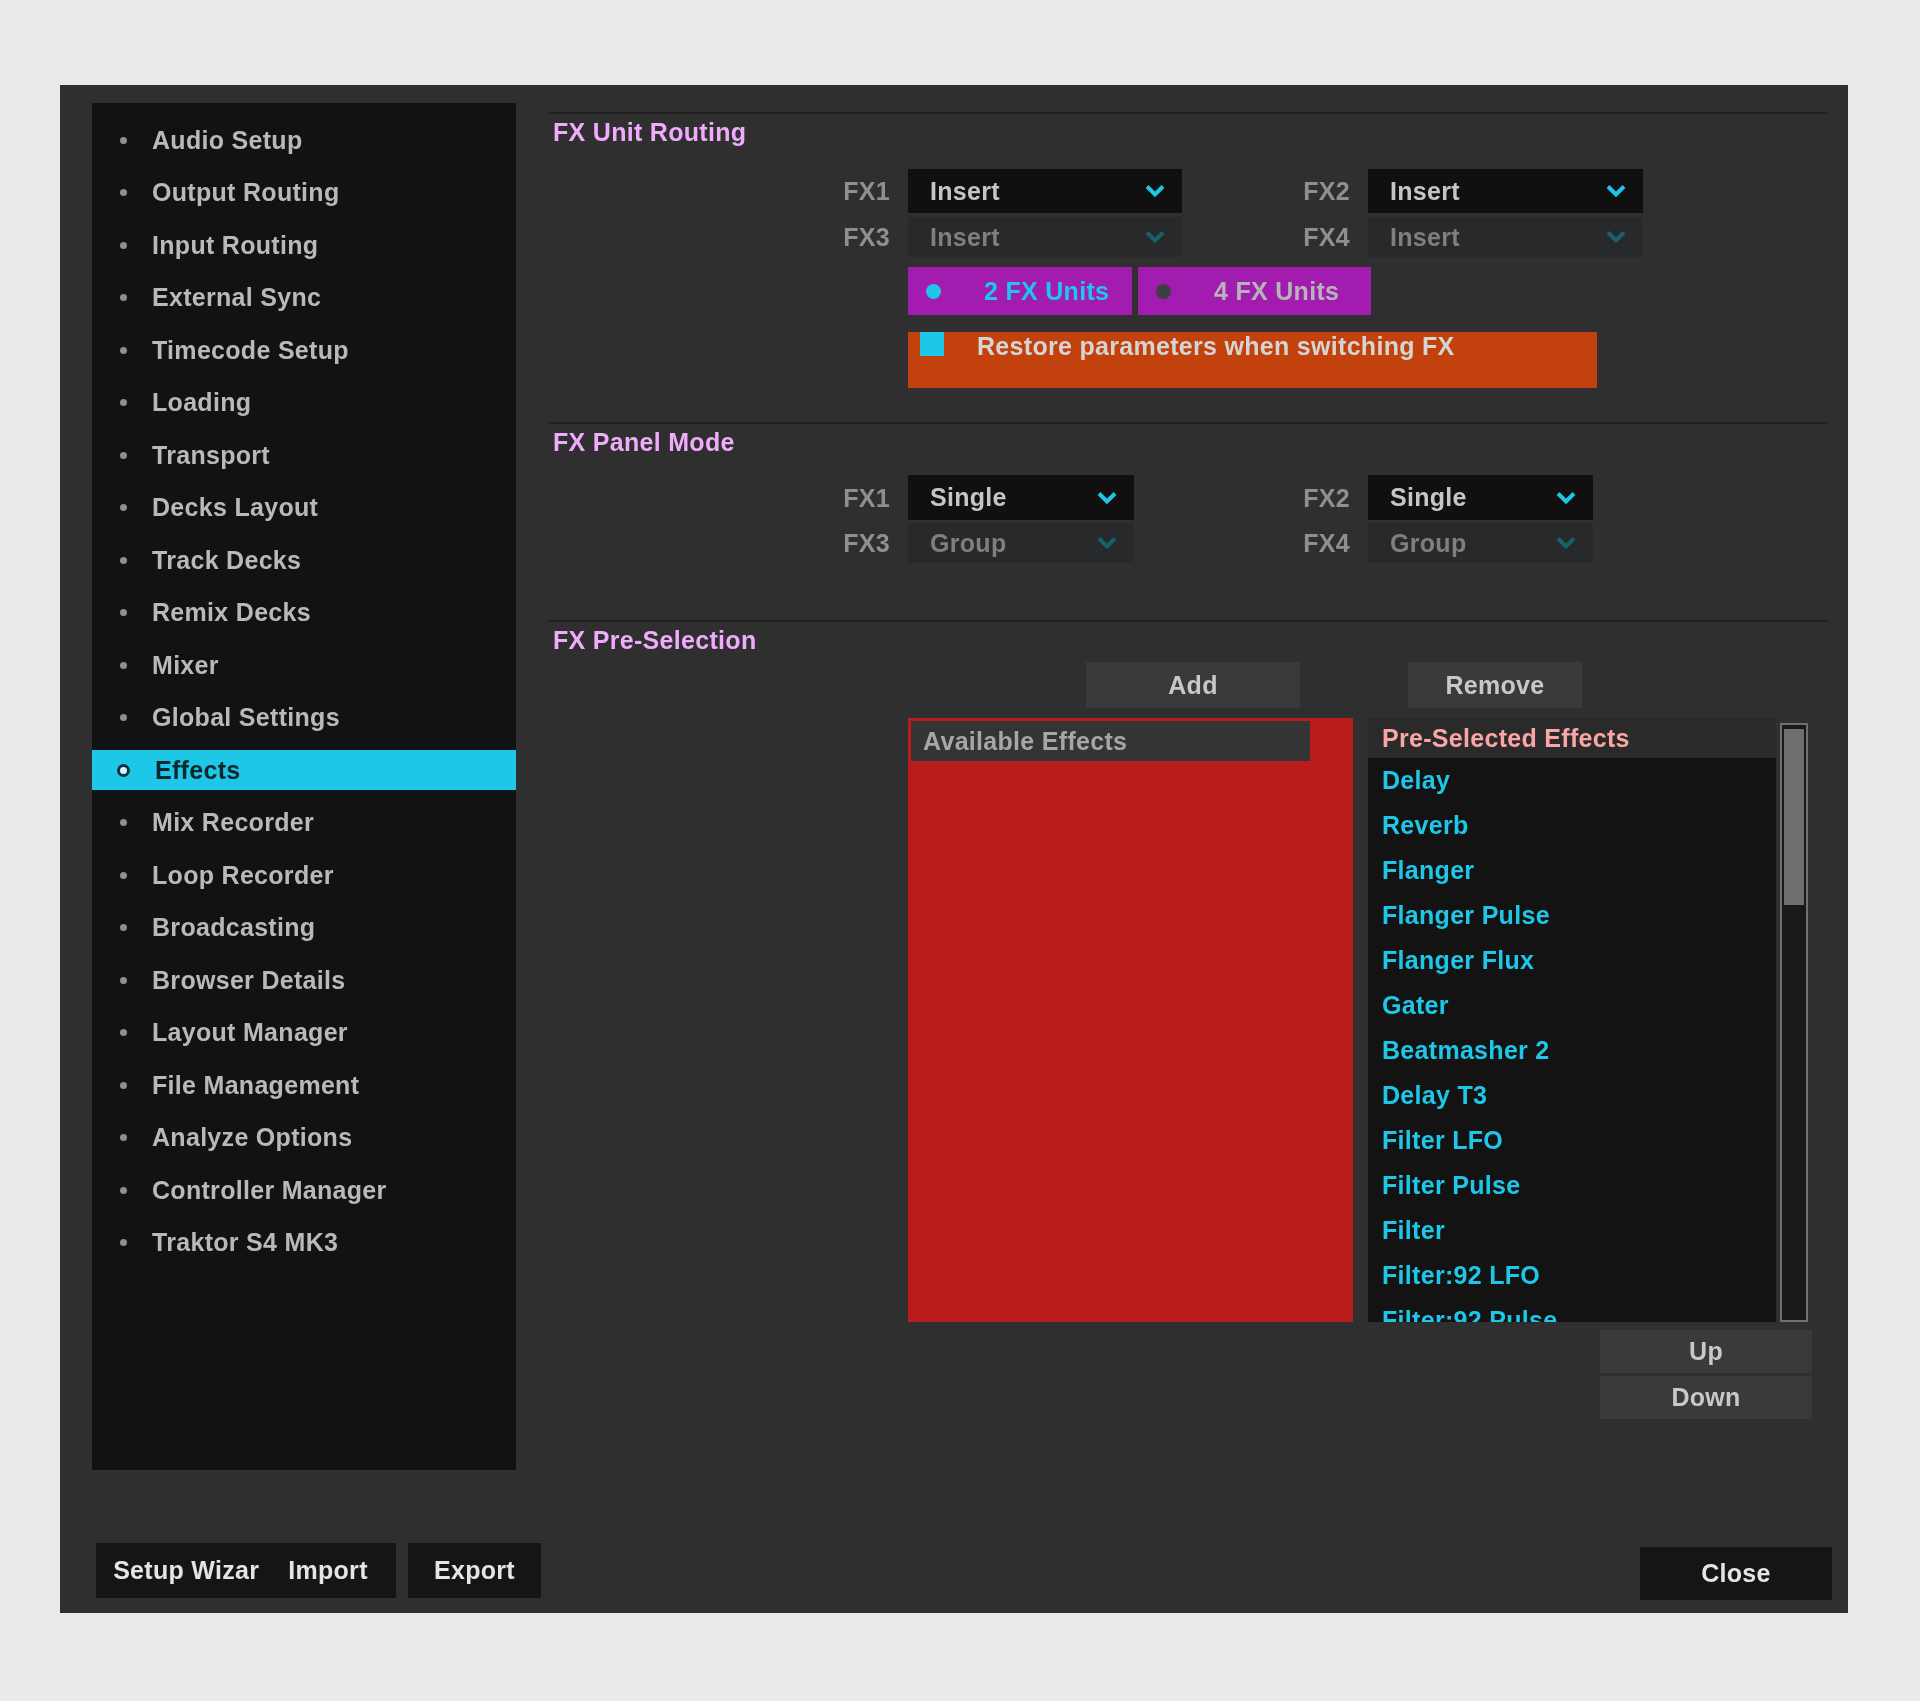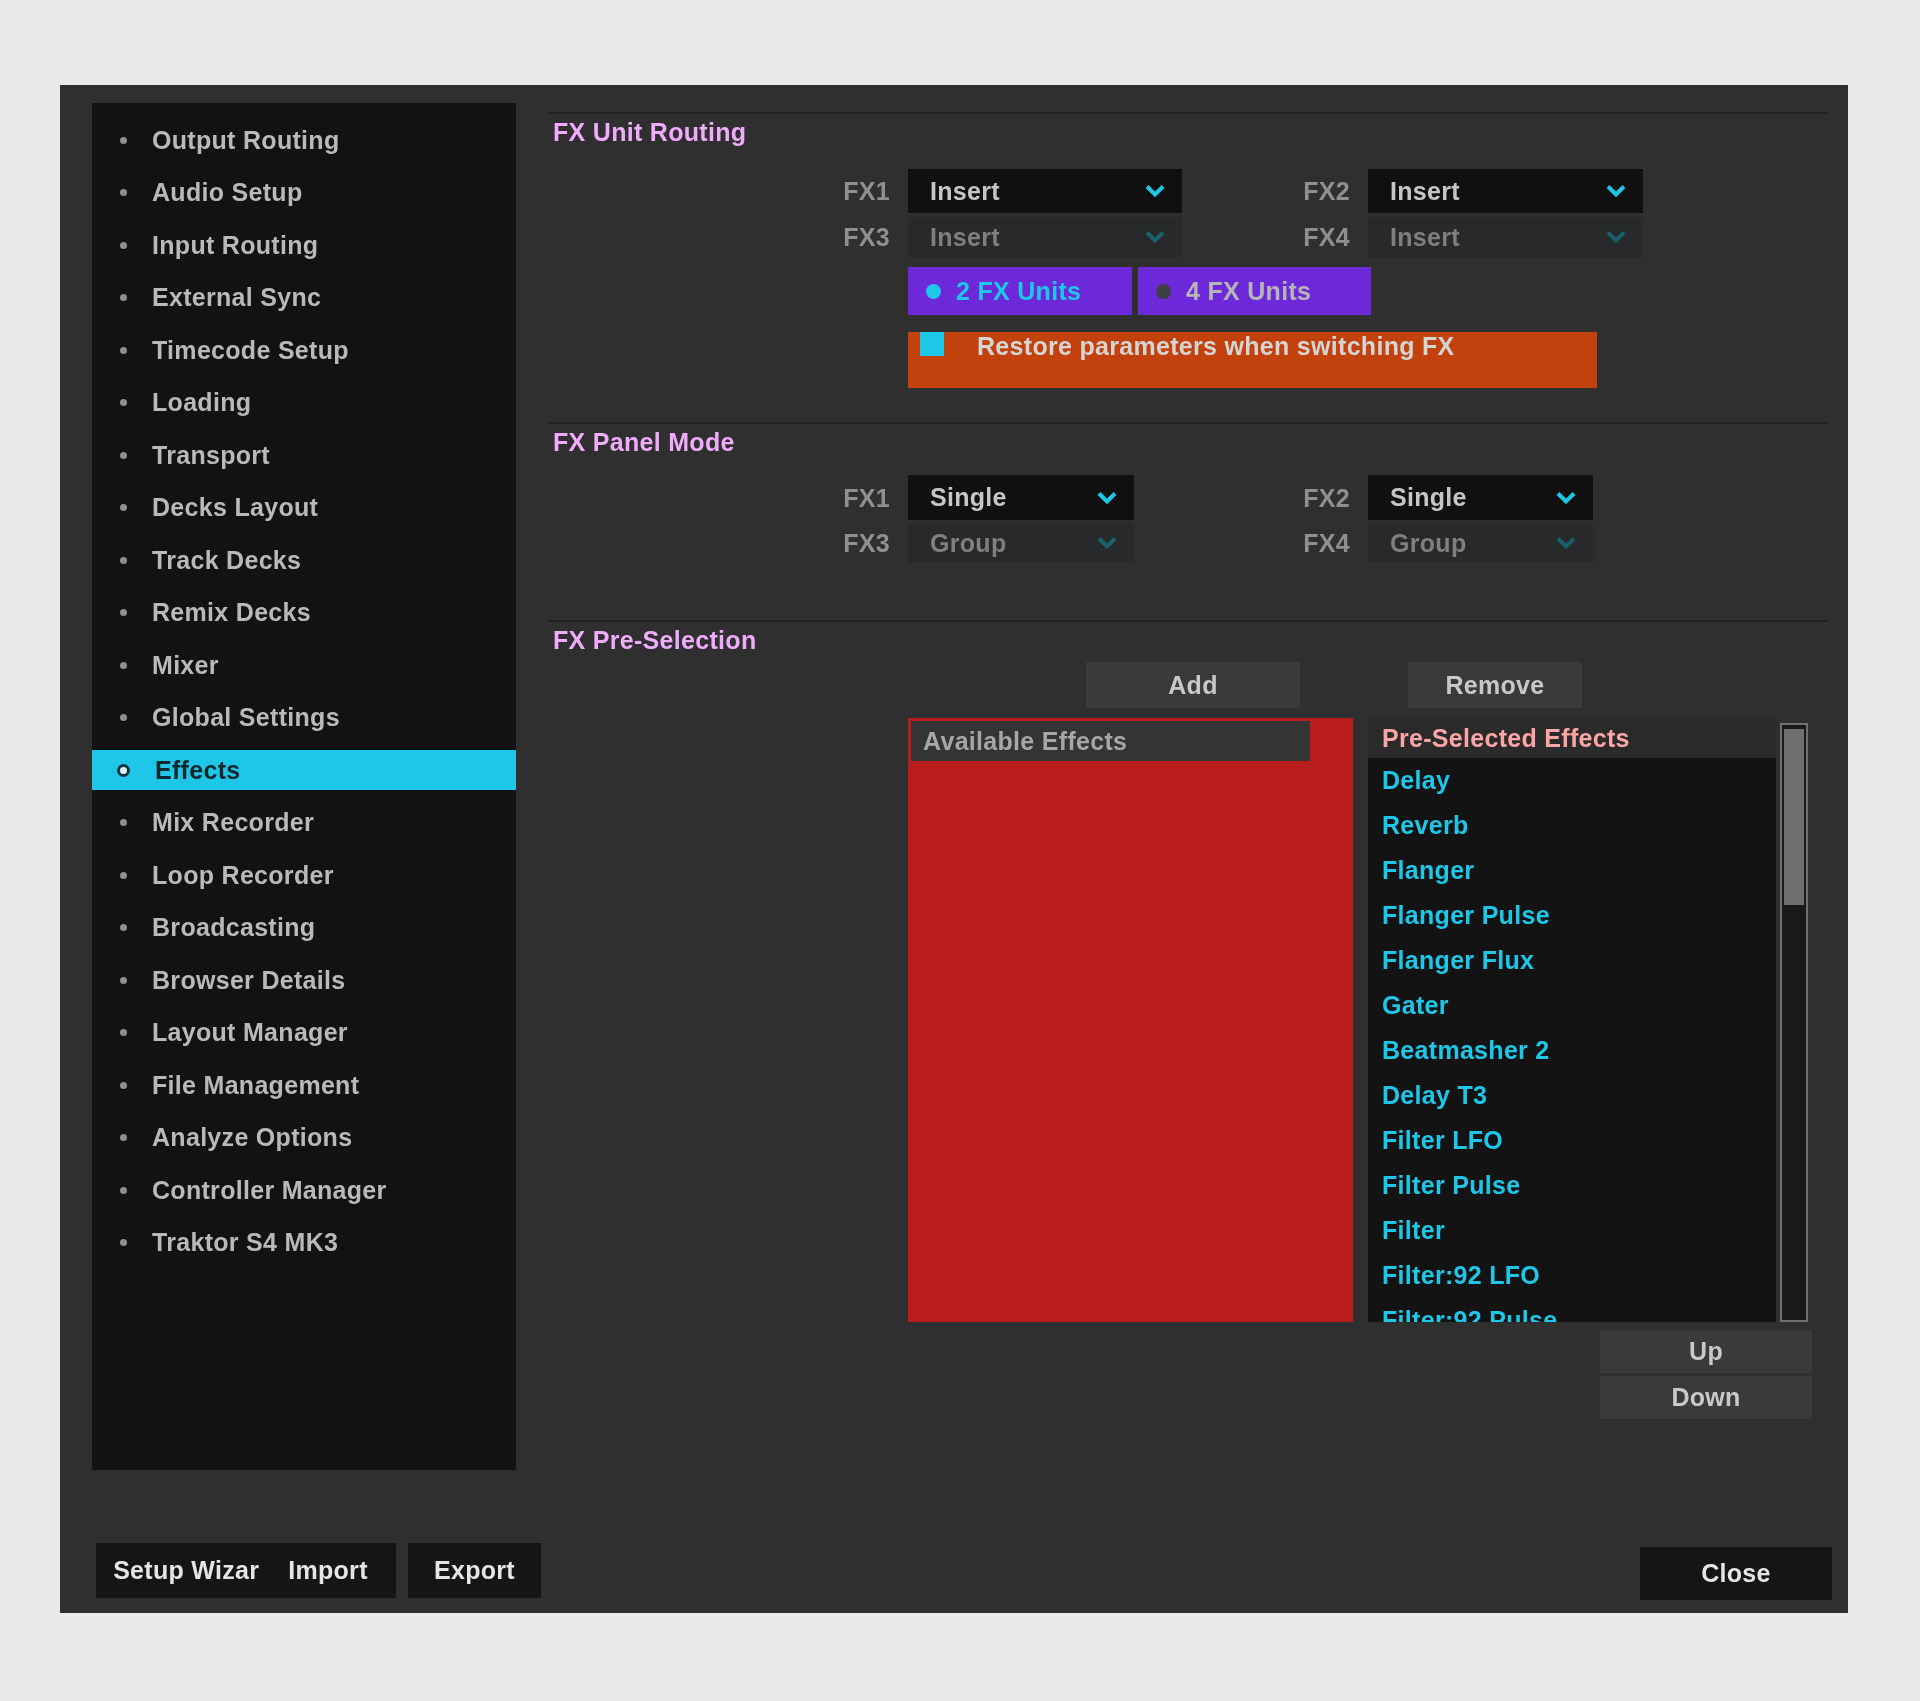--- a/index.html
+++ b/index.html
@@ -24,21 +24,21 @@
   .fxlabel{position:absolute;width:100px;text-align:right;font-size:25px;font-weight:700;color:#8f8f90;letter-spacing:.3px;}
 
   .dd{position:absolute;background:#101011;display:flex;align-items:center;}
   .dd .dd-val{margin-left:22px;font-size:25px;font-weight:700;color:#c6c6c6;letter-spacing:.3px;}
   .dd .chev{position:absolute;right:16px;top:50%;transform:translateY(-50%);}
   .dd .chev path{stroke:#1ec7e8;}
   .dd.disabled{background:#28292b;}
   .dd.disabled .dd-val{color:#7e7f81;}
   .dd.disabled .chev path{stroke:#17606c;}
 
-  .radio{position:absolute;background:#6d28d9;display:flex;align-items:center;}
+  .radio{position:absolute;background:#a21caf;display:flex;align-items:center;gap:28px;}
   .radio .dot{width:15px;height:15px;border-radius:50%;margin-left:18px;flex:0 0 auto;}
   .radio .rlbl{margin-left:15px;font-size:25px;font-weight:700;letter-spacing:.3px;}
   .radio.on .dot{background:#1ec7e8;}
   .radio.on .rlbl{color:#1ec7e8;}
   .radio.off .dot{background:#3e3f40;}
   .radio.off .rlbl{color:#b5b5b5;}
 
   .checkbar{position:absolute;background:#c2410c;display:flex;align-items:flex-start;}
   .checkbar .box{width:24px;height:24px;background:#1ec7e8;margin-left:12px;flex:0 0 auto;}
   .checkbar .clbl{margin-left:33px;font-size:25px;font-weight:700;color:#d5d5d5;letter-spacing:.3px;}
@@ -62,27 +62,27 @@
 </head>
 <body>
 
 <div class="page">
   <div class="dialog">
 
     <ul class="sidebar">
       <li>
           <div class="row">
             <span class="bullet"></span>
+            <span class="lbl">Audio Setup</span>
+          </div>
+        </li>
+      <li>
+          <div class="row">
+            <span class="bullet"></span>
             <span class="lbl">Output Routing</span>
-          </div>
-        </li>
-      <li>
-          <div class="row">
-            <span class="bullet"></span>
-            <span class="lbl">Audio Setup</span>
           </div>
         </li>
       <li>
           <div class="row">
             <span class="bullet"></span>
             <span class="lbl">Input Routing</span>
           </div>
         </li>
       <li>
           <div class="row">

